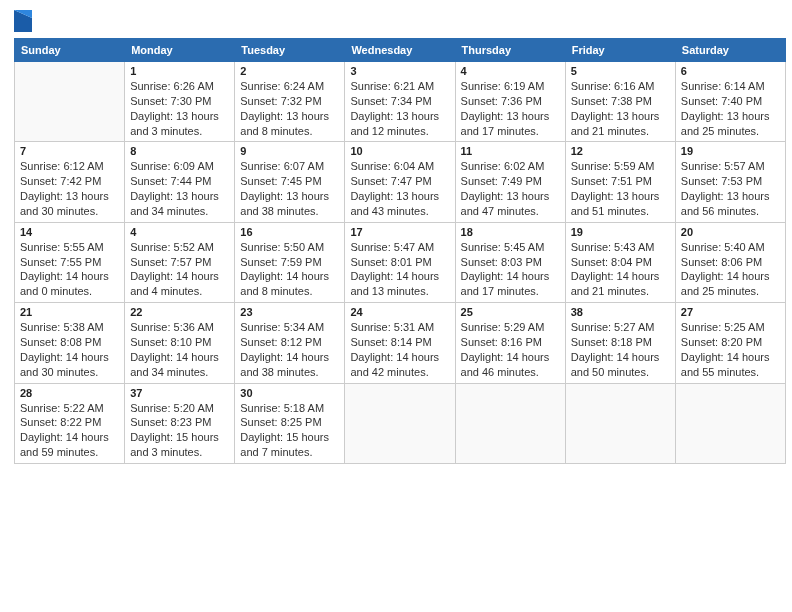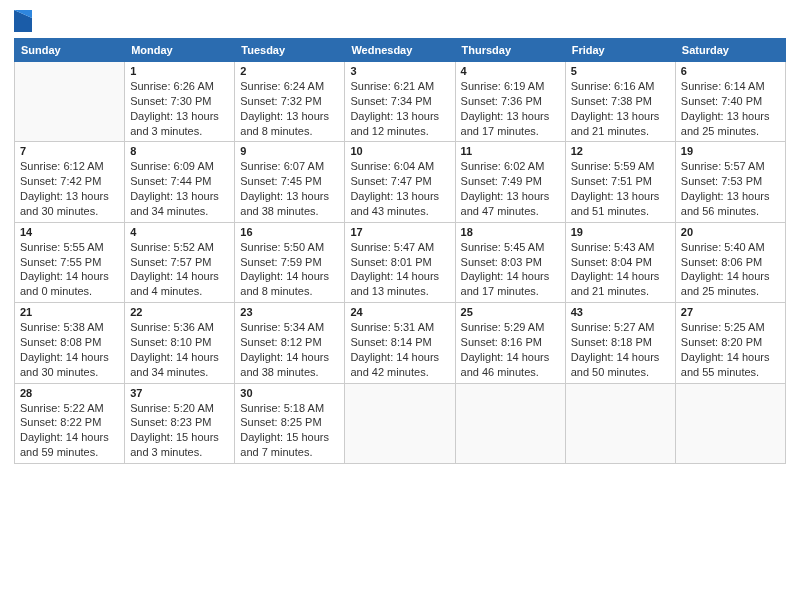--- a/index.html
+++ b/index.html
@@ -226,21 +226,21 @@
           </td>
           <td>
             <span class="day-num">24</span>
             <div class="day-info">Sunrise: 5:31 AM<br>Sunset: 8:14 PM<br>Daylight: 14 hours and 42 minutes.</div>
           </td>
           <td>
             <span class="day-num">25</span>
             <div class="day-info">Sunrise: 5:29 AM<br>Sunset: 8:16 PM<br>Daylight: 14 hours and 46 minutes.</div>
           </td>
           <td>
-            <span class="day-num">43</span>
+            <span class="day-num">38</span>
             <div class="day-info">Sunrise: 5:27 AM<br>Sunset: 8:18 PM<br>Daylight: 14 hours and 50 minutes.</div>
           </td>
           <td>
             <span class="day-num">27</span>
             <div class="day-info">Sunrise: 5:25 AM<br>Sunset: 8:20 PM<br>Daylight: 14 hours and 55 minutes.</div>
           </td>
         </tr>
         <tr>
           <td>
             <span class="day-num">28</span>

